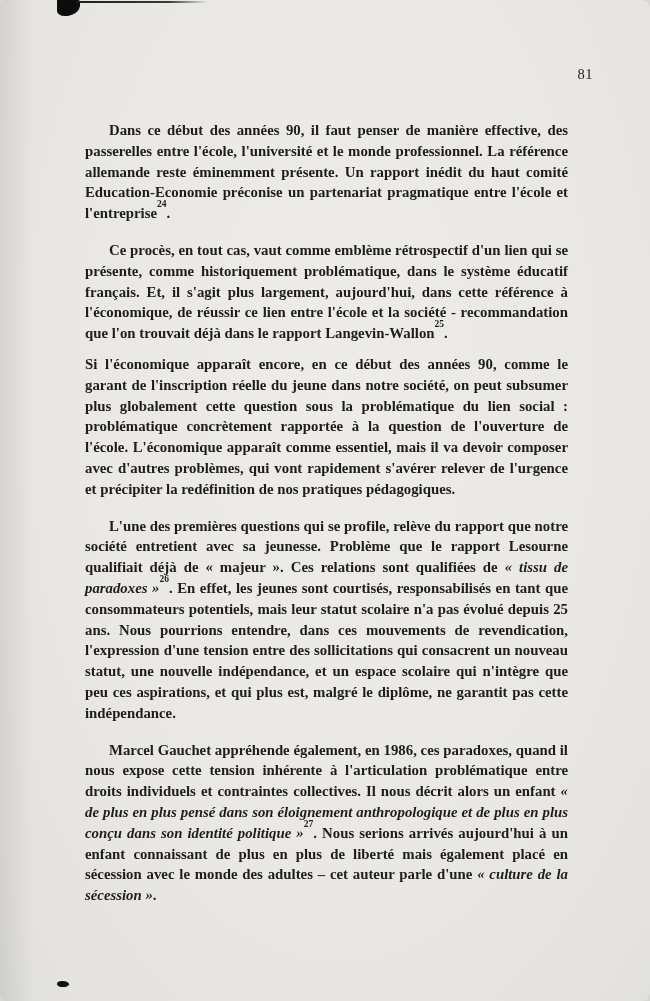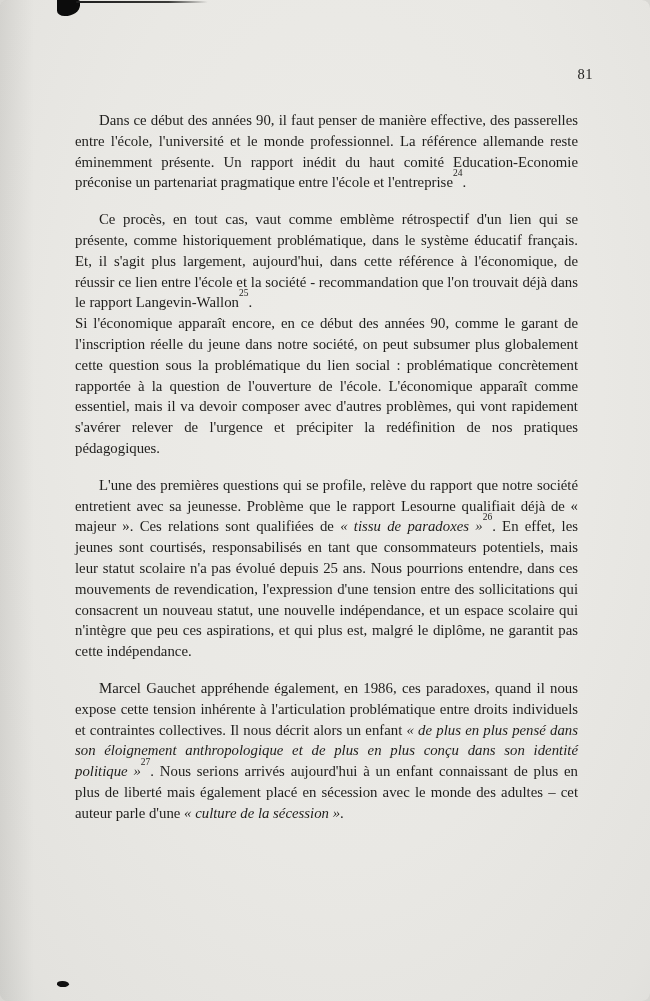--- a/index.html
+++ b/index.html
@@ -38,21 +38,21 @@
     left: 75px;
     top: 110px;
     width: 503px;
     font-size: 14.8px;
     line-height: 20.8px;
     text-align: justify;
     text-justify: inter-word;
     hyphens: manual;
   }
 
-  .para { margin: 0; }
+  .para { margin: 10px; font-weight: bold; }
   .para.gap { margin-top: 16px; }
   .para.indent { text-indent: 24px; }
 
   .italic { font-style: italic; }
 
   sup.fnref {
     font-size: 9.5px;
     line-height: 0;
     position: relative;
     top: -5px;

